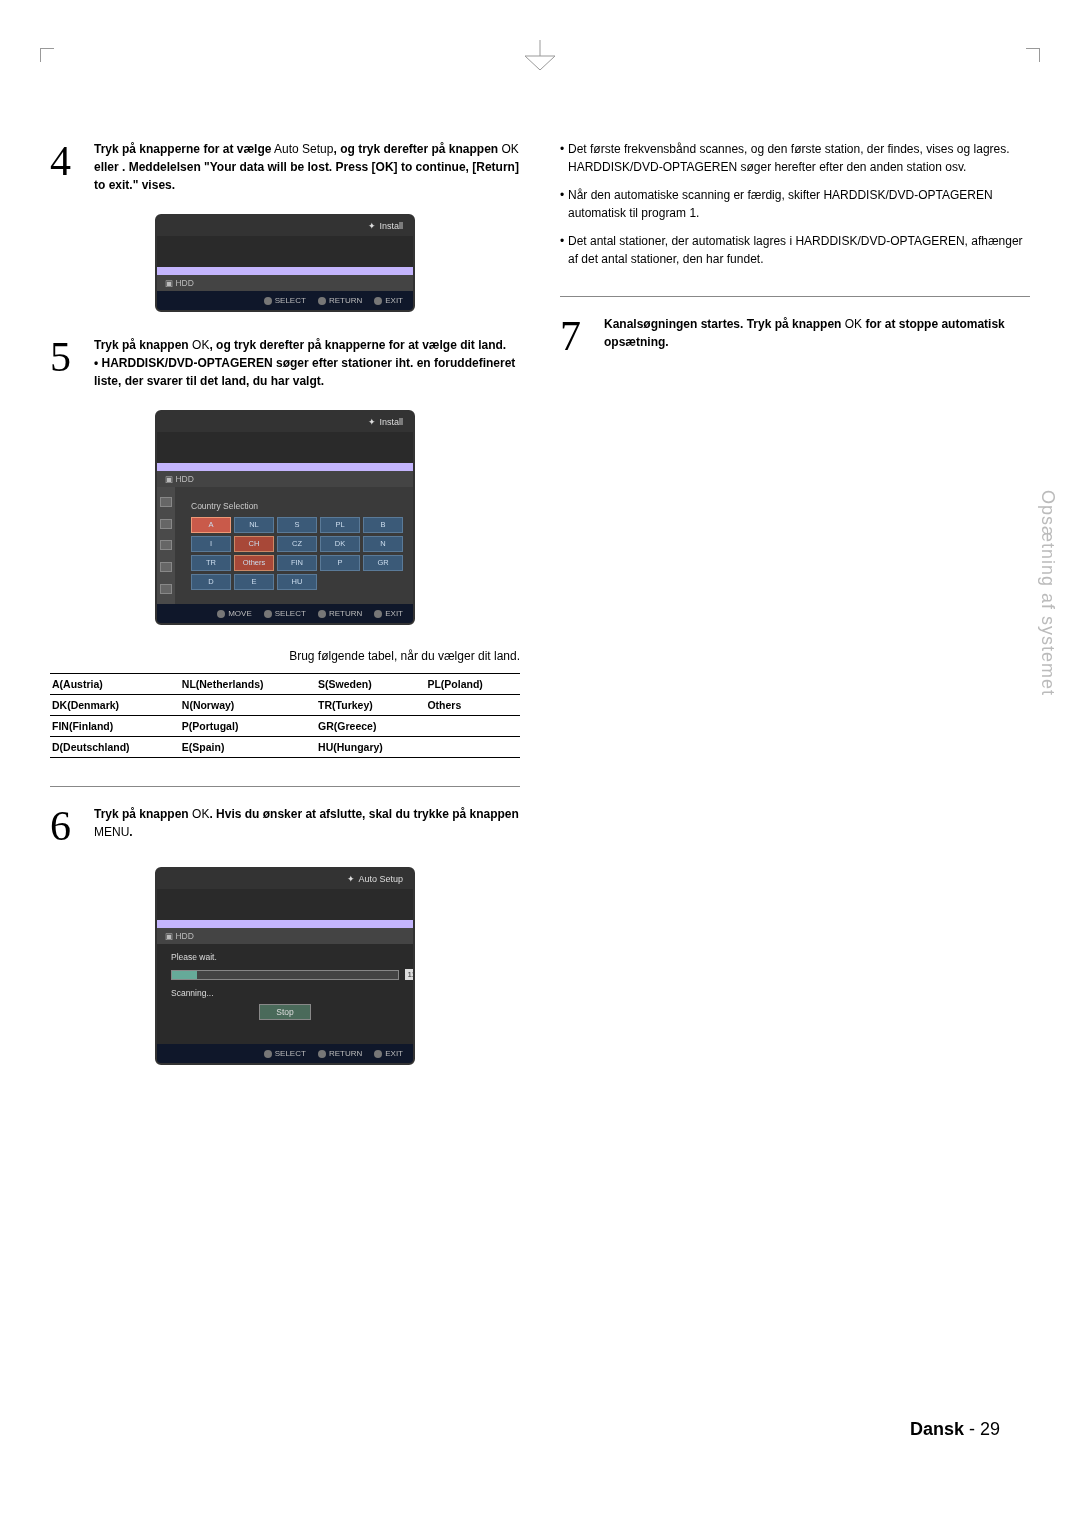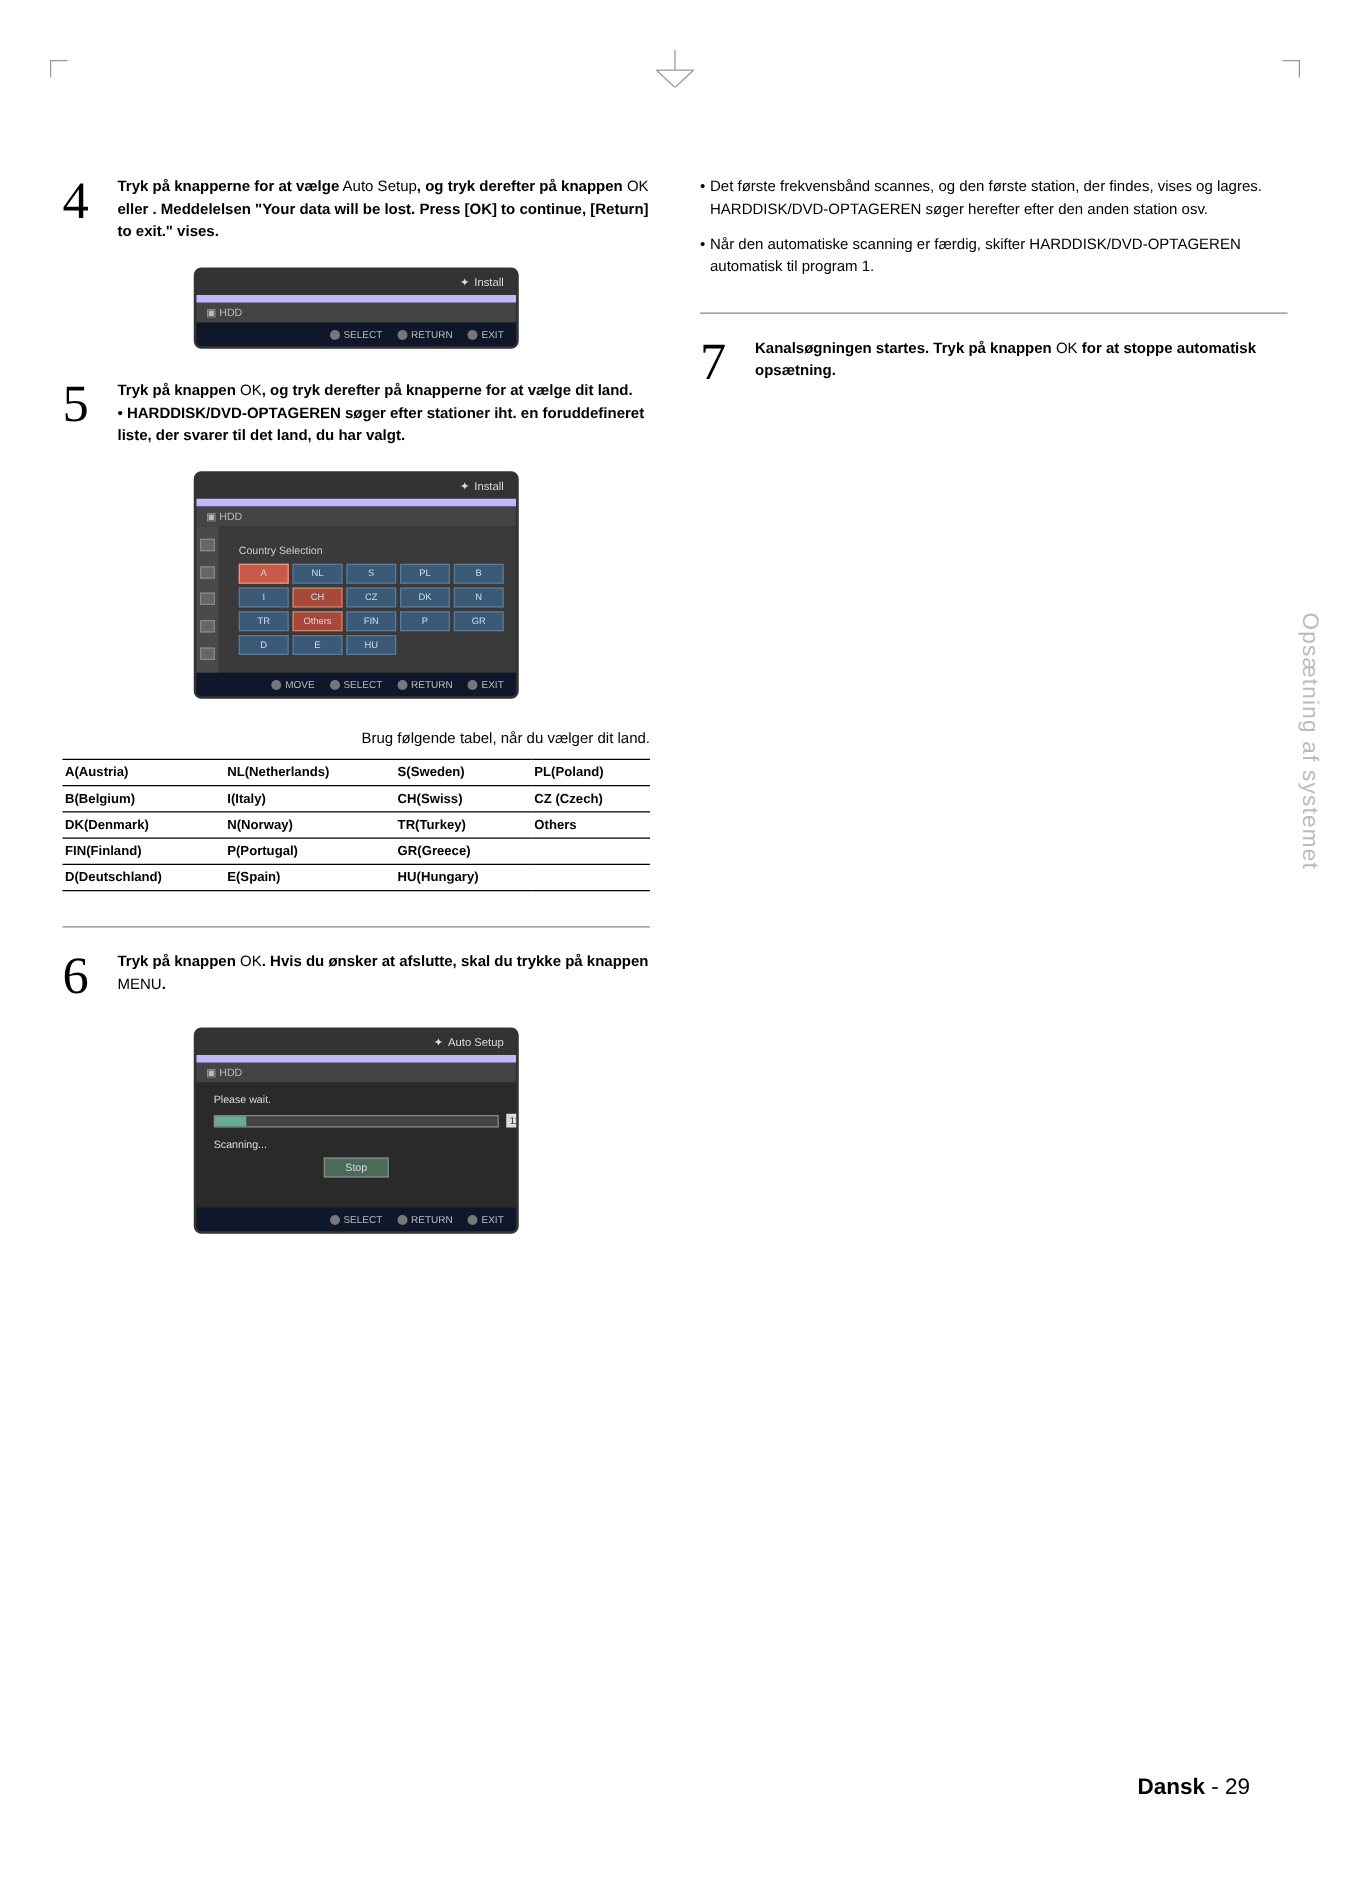--- a/index.html
+++ b/index.html
@@ -8,21 +8,21 @@
   .crop-marks { position: absolute; top: 40px; left: 50%; transform: translateX(-50%); }
   .crop-marks svg { display: block; }
   .content { display: flex; gap: 40px; margin-top: 80px; }
   .col { flex: 1; }
   .step { display: flex; gap: 10px; margin-bottom: 20px; }
   .step-num { font-size: 42px; font-weight: 400; font-family: Georgia, 'Times New Roman', serif; line-height: 1; flex-shrink: 0; width: 34px; }
   .step-text { font-size: 12px; line-height: 1.5; }
   .step-text b { font-weight: bold; }
   .screenshot { width: 260px; margin: 14px auto 24px; border: 2px solid #333; border-radius: 6px; background: #2a2a2a; color: #ddd; font-size: 9px; overflow: hidden; }
   .ss-header { display: flex; justify-content: flex-end; padding: 5px 10px; background: #333; }
-  .ss-tag { background: #444; padding: 3px 8px; border-top: 6px solid #c4b5fd; }
+  .ss-tag { background: #444; padding: 3px 8px; border-top: 8px solid #c4b5fd; margin-top: 31px; }
   .ss-body { background: #3a3a3a; padding: 10px; text-align: center; position: relative; min-height: 90px; }
   .ss-sidebar { position: absolute; left: 0; top: 0; bottom: 0; width: 18px; background: #4a4a4a; display: flex; flex-direction: column; justify-content: space-around; padding: 4px 0; }
   .ss-sidebar-icon { width: 12px; height: 10px; background: #666; margin: 2px auto; border: 1px solid #888; }
   .ss-msg { margin: 14px 0 6px 18px; font-size: 8.5px; }
   .ss-ok-btn { display: inline-block; border: 1px solid #aaa; padding: 2px 10px; color: #e99; margin-top: 4px; }
   .ss-footer { background: #0f172a; padding: 5px 10px; display: flex; justify-content: flex-end; gap: 12px; font-size: 8px; color: #bbb; }
   .ss-foot-item::before { content: ''; display: inline-block; width: 8px; height: 8px; border-radius: 50%; background: #777; margin-right: 3px; vertical-align: middle; }
   .country-grid { display: flex; flex-wrap: wrap; gap: 3px; padding: 6px 0 6px 24px; justify-content: flex-start; }
   .country-cell { width: 40px; height: 16px; background: #3b5a78; border: 1px solid #5a7a98; text-align: center; line-height: 14px; font-size: 7.5px; color: #cde; }
   .country-cell.hot { background: #c95a4a; border-color: #e97; }
@@ -156,26 +156,20 @@
       <div class="table-caption">Brug følgende tabel, når du vælger dit land.</div>
       <table class="country-table">
         <tbody>
             <tr>
               <td>A(Austria)</td>
               <td>NL(Netherlands)</td>
               <td>S(Sweden)</td>
               <td>PL(Poland)</td>
             </tr>
         <tr>
-              <td>B(Belgium)</td>
-              <td>I(Italy)</td>
-              <td>CH(Swiss)</td>
-              <td>CZ (Czech)</td>
-            </tr>
-        <tr>
               <td>DK(Denmark)</td>
               <td>N(Norway)</td>
               <td>TR(Turkey)</td>
               <td>Others</td>
             </tr>
         <tr>
               <td>FIN(Finland)</td>
               <td>P(Portugal)</td>
               <td>GR(Greece)</td>
               <td></td>
@@ -224,20 +218,21 @@
           <span class="ss-foot-item">RETURN</span>
           <span class="ss-foot-item">EXIT</span>
         </div>
       </div>
     </div>
 
     <div class="col">
       <ul class="bullets">
         <li>Det første frekvensbånd scannes, og den første station, der findes, vises og lagres. HARDDISK/DVD-OPTAGEREN søger herefter efter den anden station osv.</li>
         <li>Når den automatiske scanning er færdig, skifter HARDDISK/DVD-OPTAGEREN automatisk til program 1.</li>
+        <li>Det antal stationer, der automatisk lagres i HARDDISK/DVD-OPTAGEREN, afhænger af det antal stationer, den har fundet.</li>
       </ul>
       <hr class="hr-thin">
 
       <div class="step">
         <div class="step-num">7</div>
         <div class="step-text">
           <b>Kanalsøgningen startes. Tryk på knappen</b>
           <span>OK</span><b> for at stoppe automatisk opsætning.</b>
         </div>
       </div>

